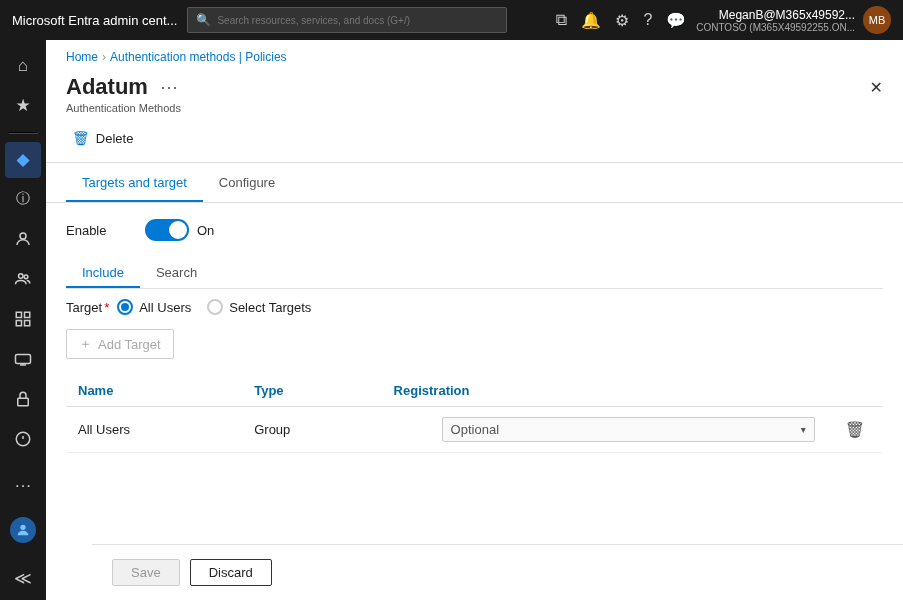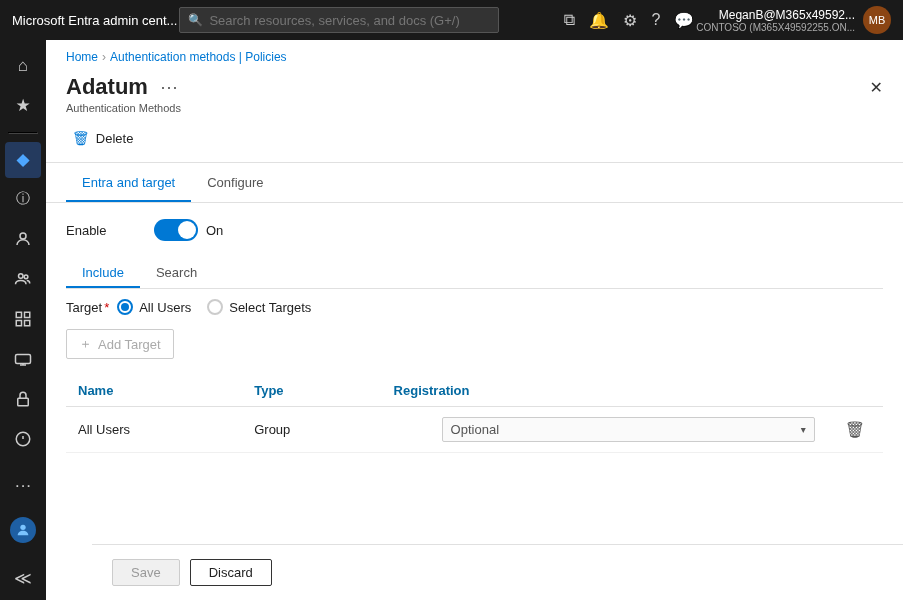--- a/index.html
+++ b/index.html
@@ -1,27 +1,27 @@
 <!DOCTYPE html>
 <html><head>
   <meta charset="utf-8">
   <style>
     * { box-sizing: border-box; margin: 0; padding: 0; }
     body { font-family: 'Segoe UI', sans-serif; font-size: 13px; background: #f3f3f3; color: #222; width: 903px; height: 600px; overflow: hidden; }
 
     
     .topbar {
-      display: flex; align-items: center; background: #1a1a1a; height: 40px; padding: 0 12px; gap: 2px;
+      display: flex; align-items: center; background: #1a1a1a; height: 40px; padding: 0 12px; gap: 10px;
     }
     .topbar-title { color: #fff; font-size: 13px; font-weight: 500; white-space: nowrap; flex-shrink: 0; }
     .search-box {
       display: flex; align-items: center; background: #333; border: 1px solid #555; border-radius: 2px;
       padding: 0 8px; height: 26px; flex: 1; max-width: 320px; gap: 6px;
     }
-    .search-box input { background: transparent; border: none; outline: none; color: #ccc; font-size: 13px; width: 100%; }
+    .search-box input { background: transparent; border: none; outline: none; color: #ccc; font-size: 10px; width: 100%; }
     .search-icon-sm { color: #aaa; font-size: 12px; }
     .topbar-icons { display: flex; align-items: center; gap: 14px; margin-left: auto; }
     .topbar-icon { color: #ccc; font-size: 16px; cursor: pointer; }
     .user-section { display: flex; align-items: center; gap: 8px; color: #fff; font-size: 11px; }
     .user-avatar { width: 28px; height: 28px; border-radius: 50%; background: #8b4513; display: flex; align-items: center; justify-content: center; color: #fff; font-size: 11px; overflow: hidden; }
     .user-info { text-align: right; }
     .user-name { font-size: 12px; }
     .user-tenant { font-size: 10px; color: #aaa; }
 
     
@@ -55,21 +55,21 @@
 
     
     .tabs { display: flex; padding: 0 20px; border-bottom: 1px solid #e0e0e0; gap: 0; }
     .tab { padding: 12px 16px 10px; cursor: pointer; font-size: 13px; color: #555; border-bottom: 2px solid transparent; }
     .tab.active { color: #0078d4; border-bottom: 2px solid #0078d4; font-weight: 500; }
 
     
     .content { padding: 16px 20px; }
 
     
-    .enable-row { display: flex; align-items: center; gap: 28px; margin-bottom: 16px; }
+    .enable-row { display: flex; align-items: center; gap: 19px; margin-bottom: 16px; }
     .enable-label { font-size: 13px; min-width: 60px; }
     .toggle-container { display: flex; align-items: center; gap: 8px; }
     .toggle { width: 44px; height: 22px; background: #0078d4; border-radius: 11px; position: relative; cursor: pointer; }
     .toggle-knob { width: 18px; height: 18px; background: #fff; border-radius: 50%; position: absolute; top: 2px; right: 2px; transition: right 0.2s; }
     .toggle-text { font-size: 13px; }
 
     
     .sub-tabs { display: flex; gap: 0; margin-bottom: 10px; border-bottom: 1px solid #e0e0e0; }
     .sub-tab { padding: 8px 16px 6px; cursor: pointer; font-size: 13px; color: #555; border-bottom: 2px solid transparent; }
     .sub-tab.active { color: #0078d4; border-bottom: 2px solid #0078d4; }
@@ -214,21 +214,21 @@
 
     <div class="action-bar">
       <button class="delete-btn">
         <span class="trash-icon">🗑</span>
         <span>Delete</span>
       </button>
     </div>
 
     <div class="tabs">
       <div class="tab active">
-        <span>Entra and target</span>
+        <span>Targets and target</span>
       </div>
       <div class="tab">
         <span>Configure</span>
       </div>
     </div>
 
     <div class="content">
 
       <div class="enable-row">
         <span class="enable-label">Enable</span>

